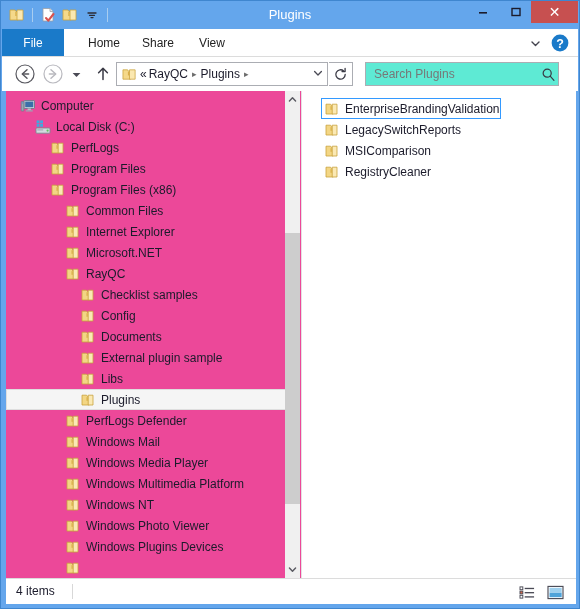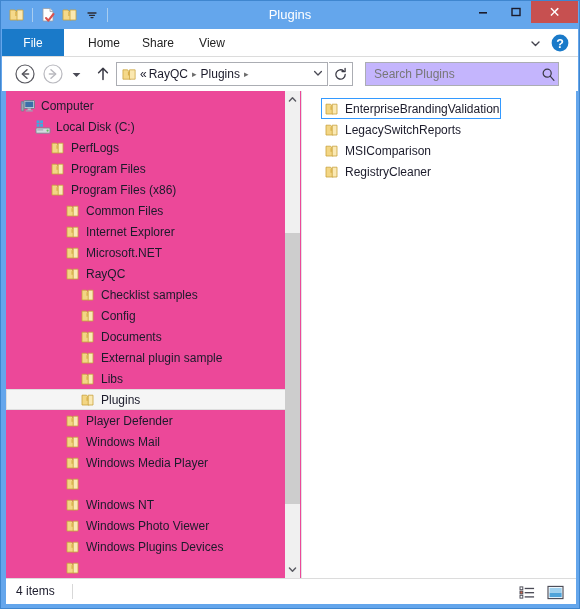--- a/index.html
+++ b/index.html
@@ -193,21 +193,21 @@
     border-left: none;
     box-sizing: border-box;
     background: #fff;
     display: flex; align-items: center; justify-content: center;
   }
   #searchbox {
     position: absolute;
     left: 363px; top: 5px;
     width: 194px; height: 24px;
     border: 1px solid #abadb3;
-    background: #c4b5fd;
+    background: #5eead4;
     box-sizing: border-box;
     display: flex;
     align-items: center;
   }
   #search-input {
     border: none;
     outline: none;
     flex: 1;
     font-family: "Liberation Sans", sans-serif;
     font-size: 12px;
@@ -674,21 +674,21 @@
             <span class="nav-label">Plugins</span>
           </div>
           <div class="nav-item">
             <span class="nav-icon" style="margin-left: 59px;">
               <svg width="16" height="16" viewBox="0 0 16 16">
                 <path d="M2 3.2h4.6l1 1.4h1.6V13H2z" fill="#f3d684" stroke="#c9a23c" stroke-width="0.8"></path>
                 <path d="M8.2 3.2H13V13H8.2z" fill="#fbe9b4" stroke="#c9a23c" stroke-width="0.8"></path>
                 <rect x="6.5" y="5.2" width="1.3" height="3.6" fill="#d8ae4a"></rect>
               </svg>
             </span>
-            <span class="nav-label">Player Defender</span>
+            <span class="nav-label">PerfLogs Defender</span>
           </div>
           <div class="nav-item">
             <span class="nav-icon" style="margin-left: 59px;">
               <svg width="16" height="16" viewBox="0 0 16 16">
                 <path d="M2 3.2h4.6l1 1.4h1.6V13H2z" fill="#f3d684" stroke="#c9a23c" stroke-width="0.8"></path>
                 <path d="M8.2 3.2H13V13H8.2z" fill="#fbe9b4" stroke="#c9a23c" stroke-width="0.8"></path>
                 <rect x="6.5" y="5.2" width="1.3" height="3.6" fill="#d8ae4a"></rect>
               </svg>
             </span>
             <span class="nav-label">Windows Mail</span>
@@ -704,20 +704,21 @@
             <span class="nav-label">Windows Media Player</span>
           </div>
           <div class="nav-item">
             <span class="nav-icon" style="margin-left: 59px;">
               <svg width="16" height="16" viewBox="0 0 16 16">
                 <path d="M2 3.2h4.6l1 1.4h1.6V13H2z" fill="#f3d684" stroke="#c9a23c" stroke-width="0.8"></path>
                 <path d="M8.2 3.2H13V13H8.2z" fill="#fbe9b4" stroke="#c9a23c" stroke-width="0.8"></path>
                 <rect x="6.5" y="5.2" width="1.3" height="3.6" fill="#d8ae4a"></rect>
               </svg>
             </span>
+            <span class="nav-label">Windows Multimedia Platform</span>
           </div>
           <div class="nav-item">
             <span class="nav-icon" style="margin-left: 59px;">
               <svg width="16" height="16" viewBox="0 0 16 16">
                 <path d="M2 3.2h4.6l1 1.4h1.6V13H2z" fill="#f3d684" stroke="#c9a23c" stroke-width="0.8"></path>
                 <path d="M8.2 3.2H13V13H8.2z" fill="#fbe9b4" stroke="#c9a23c" stroke-width="0.8"></path>
                 <rect x="6.5" y="5.2" width="1.3" height="3.6" fill="#d8ae4a"></rect>
               </svg>
             </span>
             <span class="nav-label">Windows NT</span>

